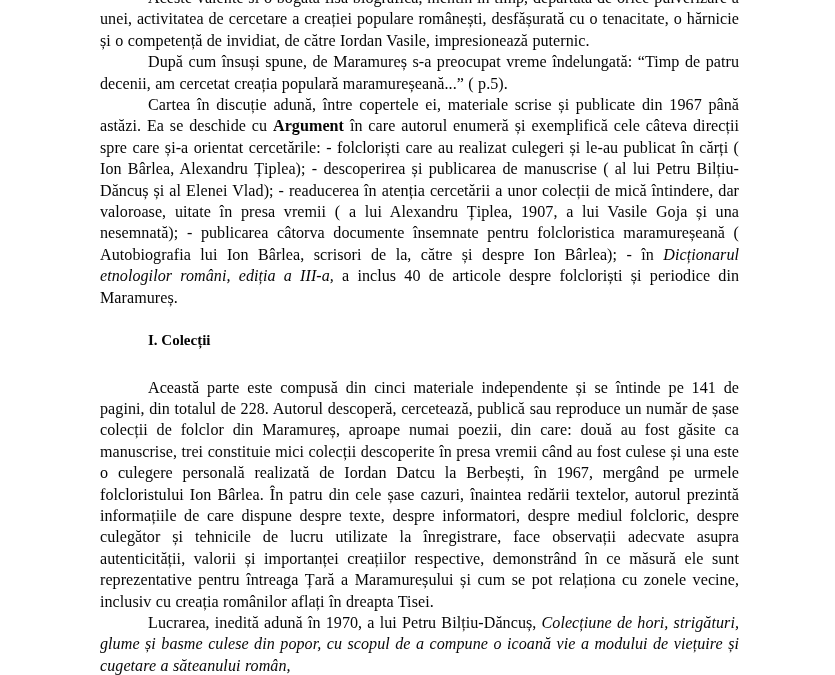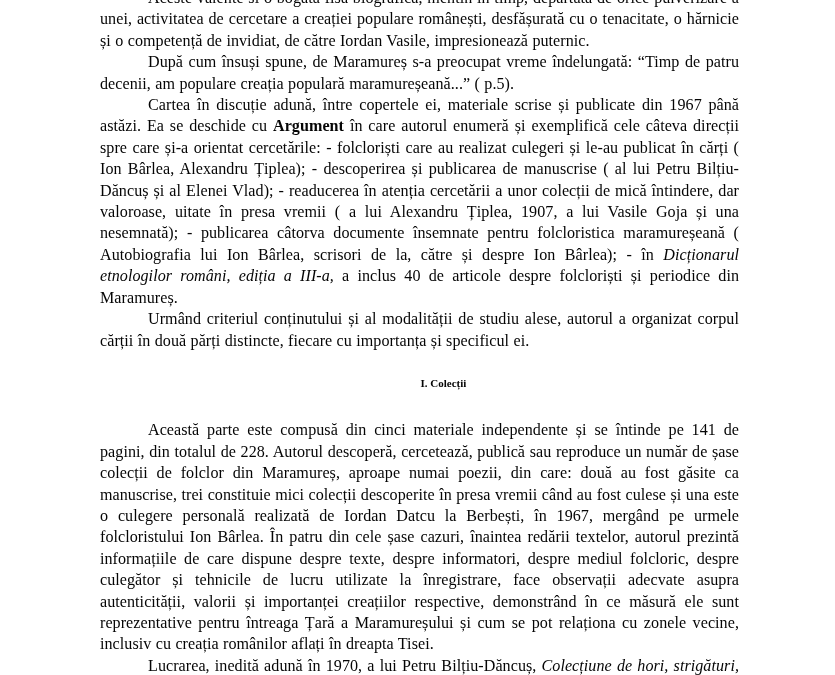--- a/index.html
+++ b/index.html
@@ -35,44 +35,43 @@
     line-height: 21.4px;
     text-align: justify;
     text-justify: inter-word;
     text-indent: 48px;
     letter-spacing: 0.05px;
     word-spacing: 0.3px;
     -webkit-font-smoothing: none;
   }
   h2.section-heading {
     margin: 0;
-    font-size: 11px;
+    font-size: 15px;
     line-height: 21.4px;
     font-weight: bold;
     text-indent: 48px;
-    text-align: center;
+    text-align: left;
   }
   .spacer-md { height: 22px; }
   .spacer-lg { height: 25px; }
   b, .bold { font-weight: bold; }
   i, .ital { font-style: italic; }
 </style>
 </head>
 <body>
 
 <div class="page">
   <div class="column">
 
     <p class="para"><span>Aceste valente si o bogata fisa biografica, mentin in timp, departata de orice pulverizare a unei,</span> <span>activitatea de cercetare a creației populare românești, desfășurată cu o tenacitate, o hărnicie și o</span> <span>competență de invidiat, de către Iordan Vasile, impresionează puternic.</span></p>
 
-    <p class="para"><span>După cum însuși spune, de Maramureș s-a preocupat vreme îndelungată: “Timp de patru decenii, am populare creația populară maramureșeană...” ( p.5).</span></p>
+    <p class="para"><span>După cum însuși spune, de Maramureș s-a preocupat vreme îndelungată: “Timp de patru decenii, am cercetat creația populară maramureșeană...” ( p.5).</span></p>
 
     <p class="para"><span>Cartea în discuție adună, între copertele ei, materiale scrise și publicate din 1967 până astăzi. Ea se deschide cu  </span><b>Argument</b><span> în care autorul enumeră și exemplifică cele câteva direcții spre care și-a orientat cercetările: - folcloriști care au realizat culegeri și le-au publicat în cărți ( Ion Bârlea, Alexandru Țiplea); - descoperirea și publicarea de manuscrise ( al lui Petru Bilțiu-Dăncuș și al Elenei Vlad); - readucerea în atenția cercetării a unor colecții de mică întindere, dar valoroase, uitate în presa vremii ( a lui Alexandru Țiplea, 1907, a lui Vasile Goja și una nesemnată); - publicarea câtorva documente însemnate pentru folcloristica maramureșeană ( Autobiografia lui Ion Bârlea, scrisori de la, către și despre Ion Bârlea); -  în </span><i>Dicționarul etnologilor români, ediția a III-a,</i><span>  a inclus 40 de articole despre folcloriști și periodice din Maramureș.</span></p>
 
-    <p class="para"><span>Urmând criteriul conținutului și al modalității de  studiu alese, autorul a organizat corpul cărții în două părți distincte, fiecare cu importanța și specificul ei.</span></p>
 
     <div class="spacer-md"></div>
 
     <h2 class="section-heading"><span>I. Colecții</span></h2>
 
     <div class="spacer-lg"></div>
 
     <p class="para"><span>Această parte este compusă din cinci materiale independente și se întinde pe 141 de pagini, din totalul de 228. Autorul descoperă, cercetează, publică sau reproduce un număr de șase colecții de folclor din Maramureș, aproape numai poezii, din care: două au fost găsite ca manuscrise, trei constituie mici colecții descoperite în presa vremii când au fost culese și una este o culegere personală realizată de Iordan Datcu la Berbești, în 1967, mergând pe urmele folcloristului Ion Bârlea. În patru din cele șase cazuri, înaintea redării textelor, autorul prezintă informațiile de care dispune despre texte, despre informatori, despre mediul folcloric, despre culegător și tehnicile de lucru utilizate la înregistrare, face observații adecvate asupra autenticității, valorii și importanței creațiilor respective, demonstrând în ce măsură ele sunt reprezentative pentru întreaga Țară a Maramureșului și cum se pot  relaționa cu zonele vecine, inclusiv cu creația românilor aflați în dreapta Tisei.</span></p>
 
     <p class="para"><span>Lucrarea, inedită adună în 1970, a lui Petru Bilțiu-Dăncuș, </span><i>Colecțiune de hori, strigături, glume și basme culese din popor, cu scopul de a compune o icoană vie a modului de viețuire și cugetare a săteanului român,</i></p>

